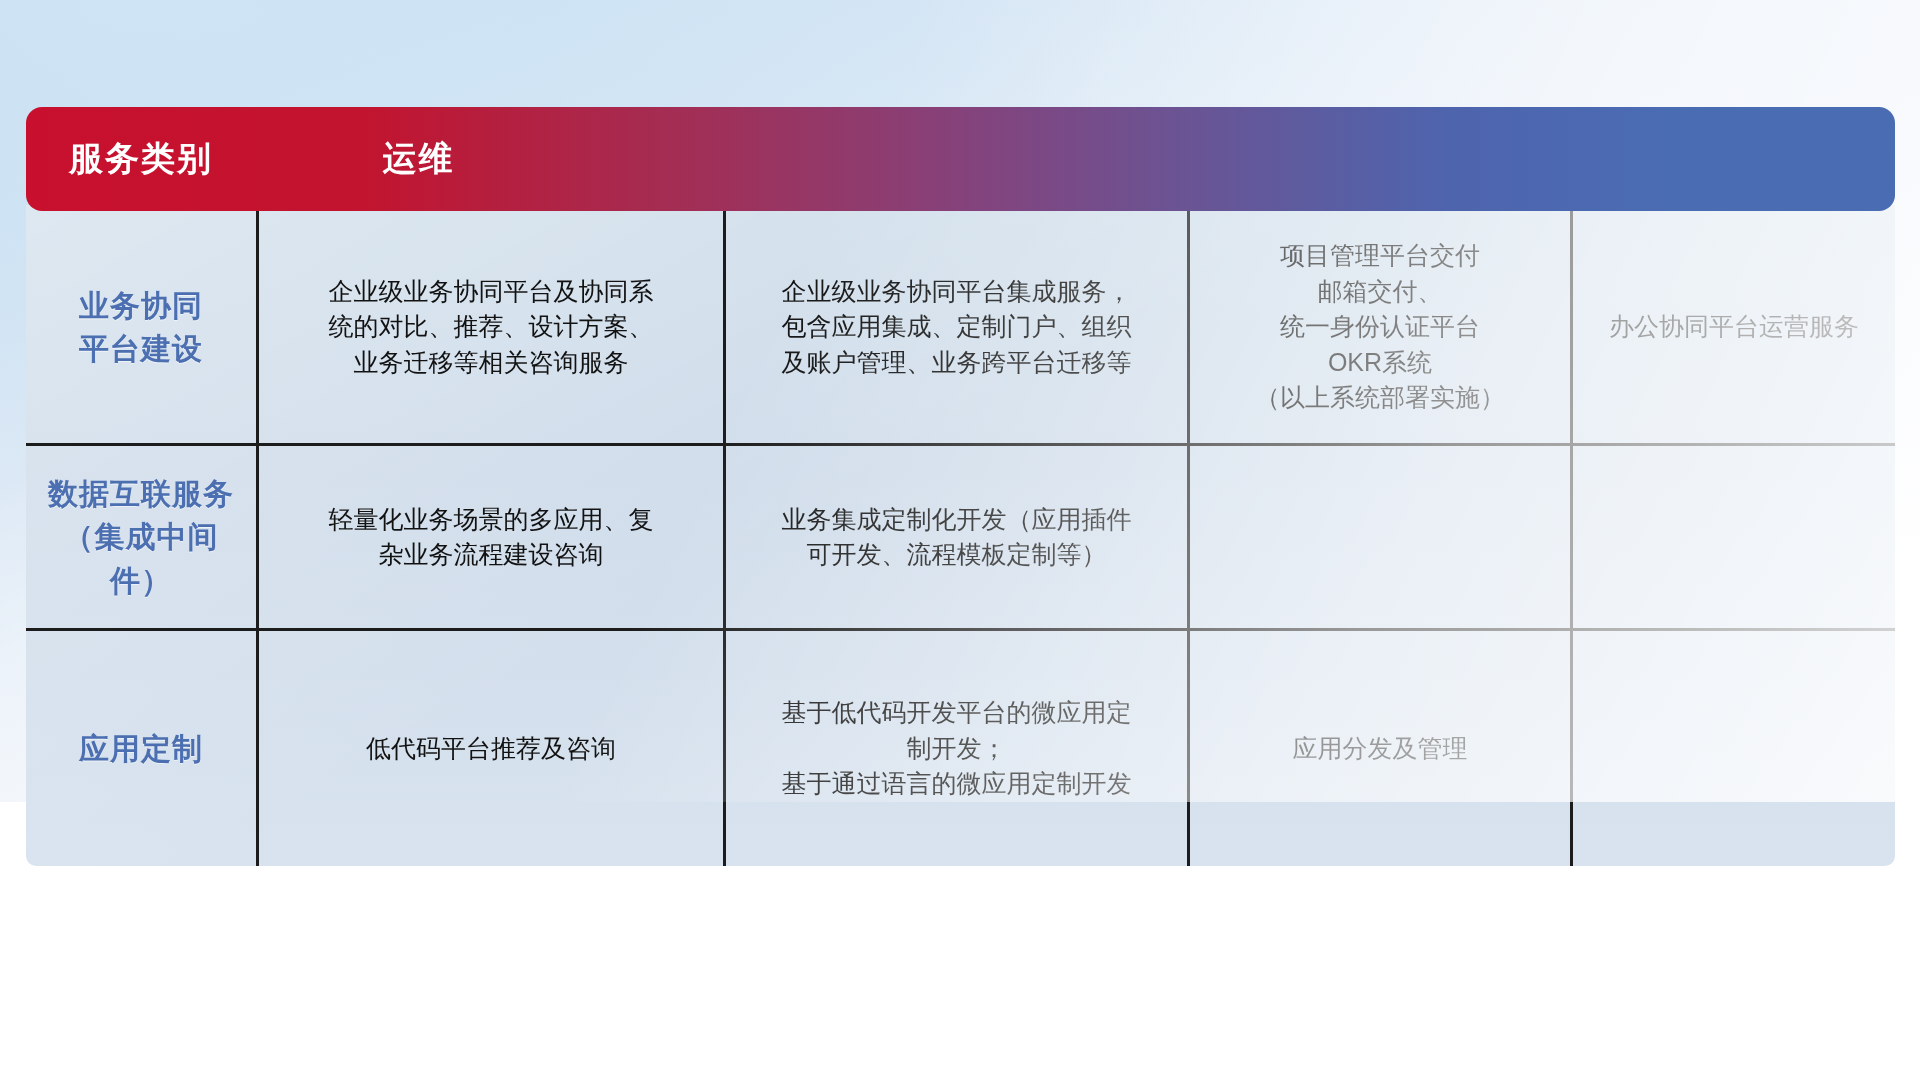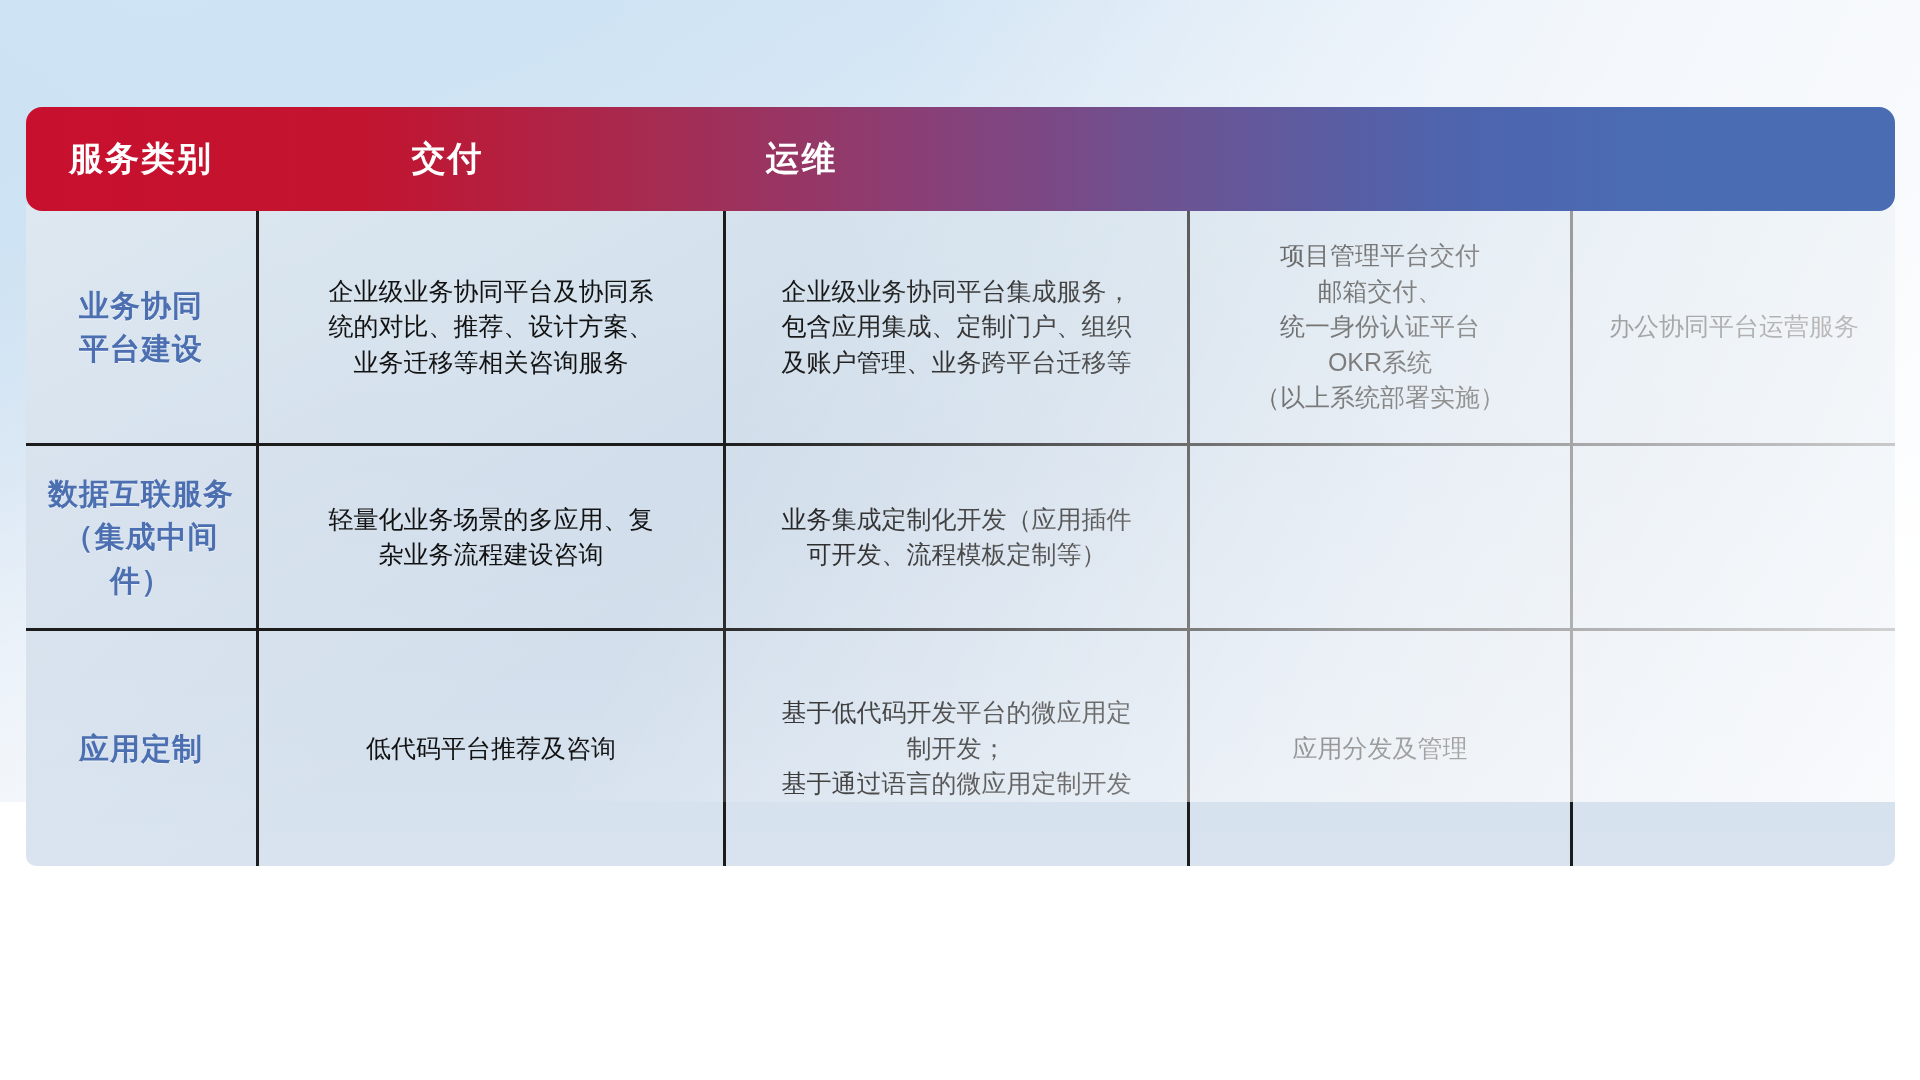--- a/index.html
+++ b/index.html
@@ -121,21 +121,20 @@
 </style>
 </head>
 <body>
 
 <div id="slide">
 
   <div class="table-wrap">
 
     <div class="thead">
       <div class="th c0">服务类别</div>
-      <div class="th c3">交付</div>
       <div class="th c4">运维</div>
     </div>
 
     <div class="tbody">
 
       <div class="row r0">
         <div class="cell c0 cat">业务协同
 平台建设</div>
         <div class="cell c1 vline">企业级业务协同平台及协同系
 统的对比、推荐、设计方案、

